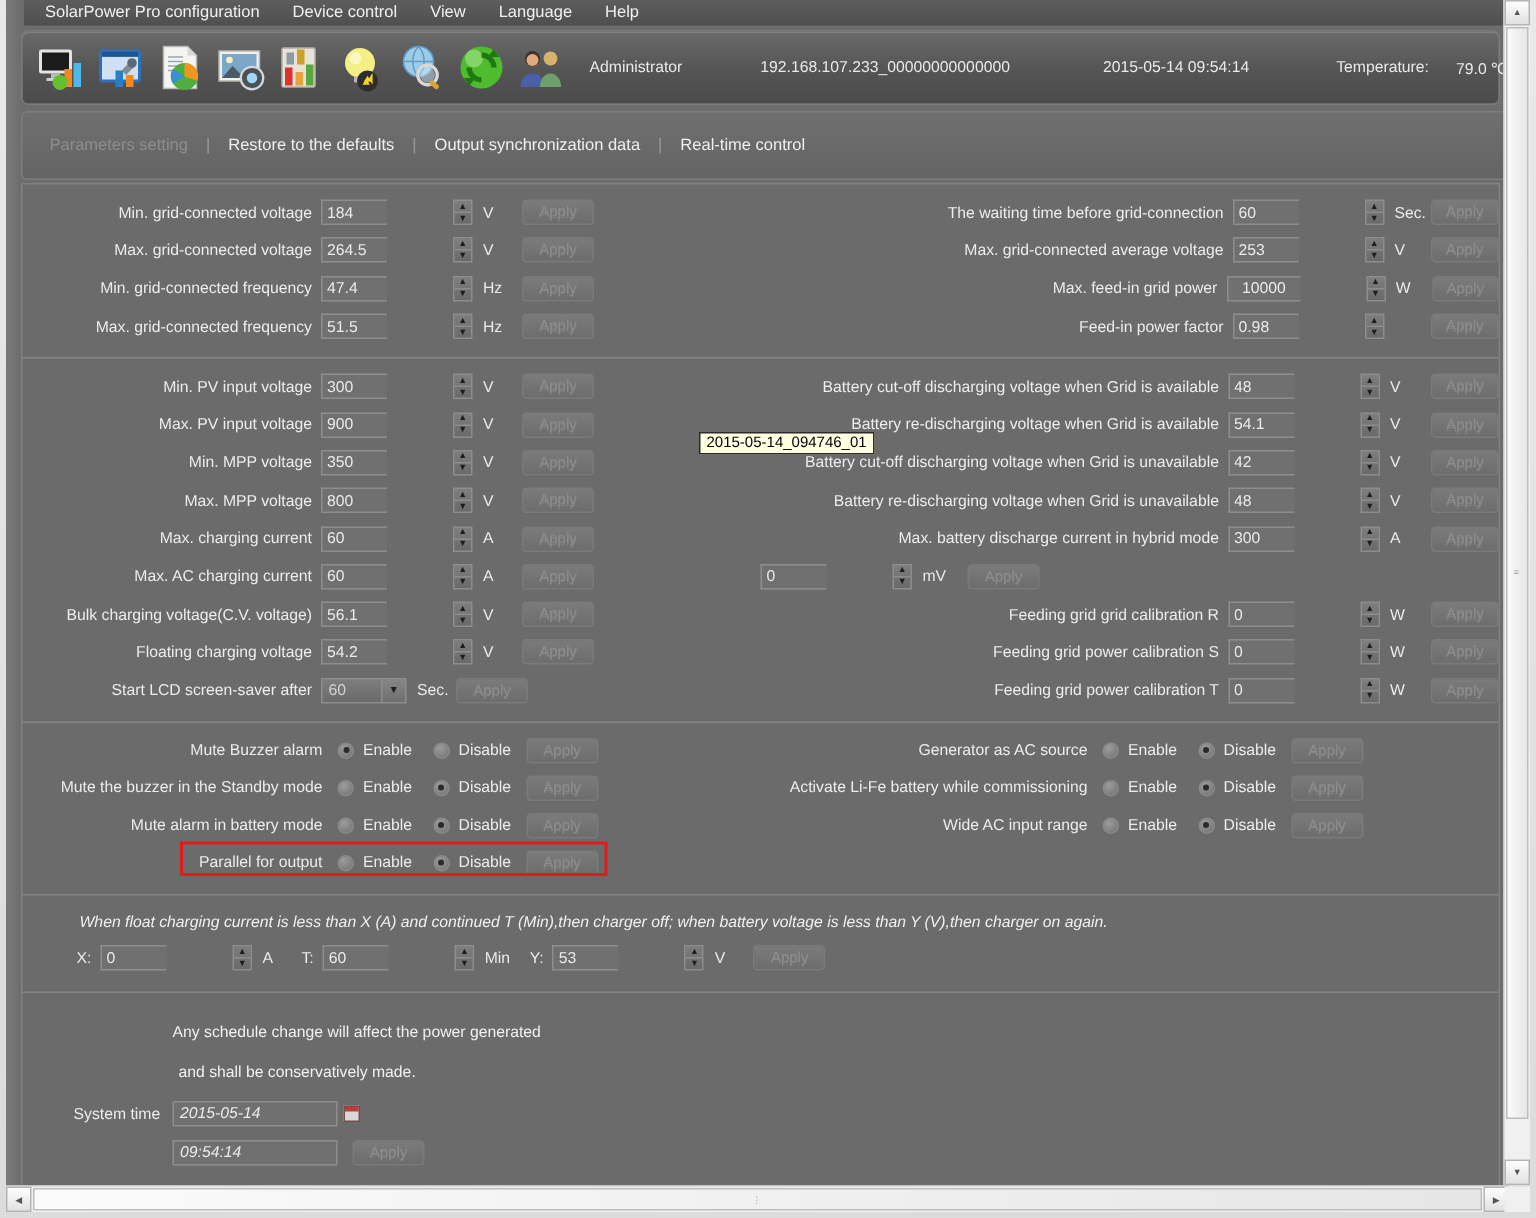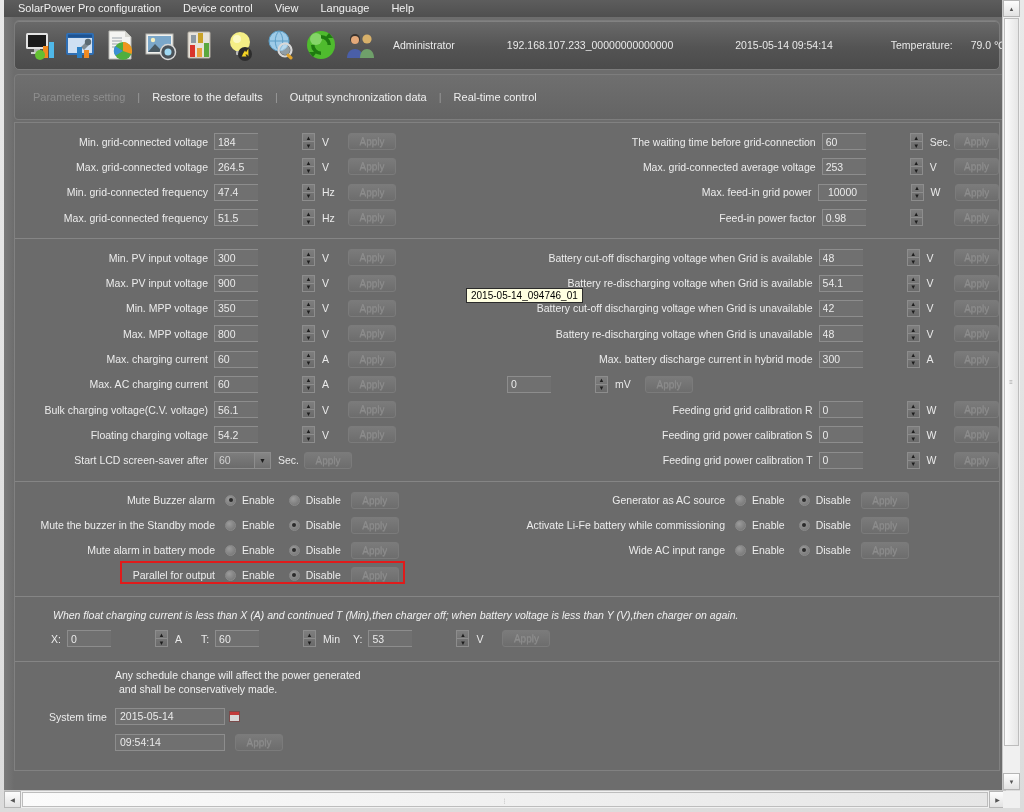--- a/index.html
+++ b/index.html
@@ -5,21 +5,21 @@
   html,body{margin:0;padding:0;background:#f2f2f2;}
   body{width:1024px;height:812px;overflow:hidden;font-family:"Liberation Sans",sans-serif;}
   .app{position:relative;width:1024px;height:812px;background:#d9d9d9;}
 
   
   .win-frame{position:absolute;left:0;top:0;width:1024px;height:812px;
     background:linear-gradient(#e9e9e9,#dcdcdc);}
   .client{position:absolute;left:4px;top:0px;width:1002px;height:790px;background:#6d6d6d;overflow:hidden;}
 
   
-  .menubar{position:absolute;left:0;top:0;width:1002px;height:17px;
+  .menubar{position:absolute;left:12px;top:0;width:1002px;height:17px;
     background:linear-gradient(#5d5d5d,#4f4f4f);display:flex;align-items:center;}
   .menu-item{color:#f0f0f0;font-size:11px;padding:0 11px;line-height:17px;white-space:nowrap;}
   .menu-item:first-child{padding-left:14px;}
 
   
   .toolbar{position:absolute;left:10px;top:20px;width:984px;height:48px;
     background:linear-gradient(#6a6a6a,#545454 55%,#4b4b4b);
     border:1px solid #7b7b7b;border-radius:5px;display:flex;align-items:center;
     box-shadow:inset 0 1px 0 rgba(255,255,255,.16);}
   .tb-icons{display:flex;align-items:center;gap:4px;padding-left:8px;}
@@ -95,25 +95,25 @@
     border-radius:50%;background:#2a2a2a;}
   .rtext{color:#ececec;font-size:10.5px;margin-left:6px;margin-right:14px;white-space:nowrap;}
   .rtext.last{margin-right:10px;}
 
   .hl-box{position:absolute;border:2px solid #e01b1b;box-sizing:border-box;pointer-events:none;}
 
   
   .note{color:#f0f0f0;font-size:10.5px;padding:6px 0 4px 38px;font-style:italic;}
   .fcrow{display:flex;align-items:center;padding-left:36px;height:28px;}
   .fcl{color:#ececec;font-size:10.5px;margin-right:6px;}
-  .sys-note{color:#f0f0f0;font-size:10.5px;padding-left:100px;line-height:14px;}
+  .sys-note{color:#f0f0f0;font-size:10.5px;padding-left:100px;line-height:14px;margin-top:13px;}
   .sysrow{display:flex;align-items:center;padding-left:34px;height:26px;}
   .syslbl{color:#ececec;font-size:10.5px;width:66px;}
   .datefield{width:110px;height:17px;box-sizing:border-box;border:1px solid #8d8d8d;
-    background:#707070;color:#eaeaea;font-size:10.5px;padding:0 4px;line-height:15px;}
+    background:#707070;color:#eaeaea;font-size:10.5px;padding:0 4px;line-height:15px;font-style:italic;}
   .cal-ico{width:11px;height:11px;margin-left:4px;background:#d8d8d8;
     border:1px solid #7a4b4b;box-sizing:border-box;position:relative;}
   .cal-ico::before{content:"";position:absolute;left:0;top:0;right:0;height:3px;background:#c23b3b;}
 
   
   .tooltip{position:absolute;background:#ffffe1;border:1px solid #2b2b2b;color:#000;
     font-size:10px;padding:1px 4px;white-space:nowrap;z-index:50;}
 
   
   .vscroll{position:absolute;right:4px;top:0;width:17px;height:790px;

